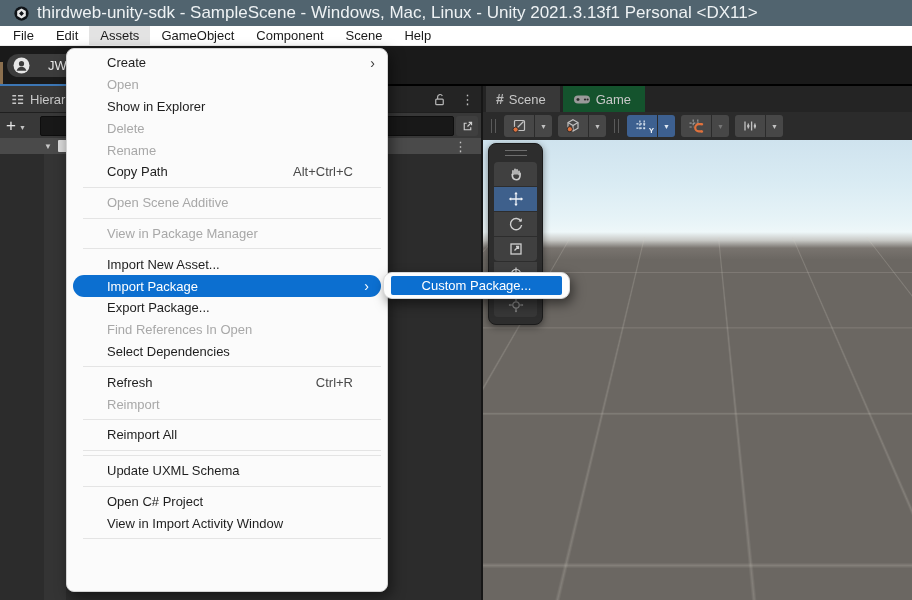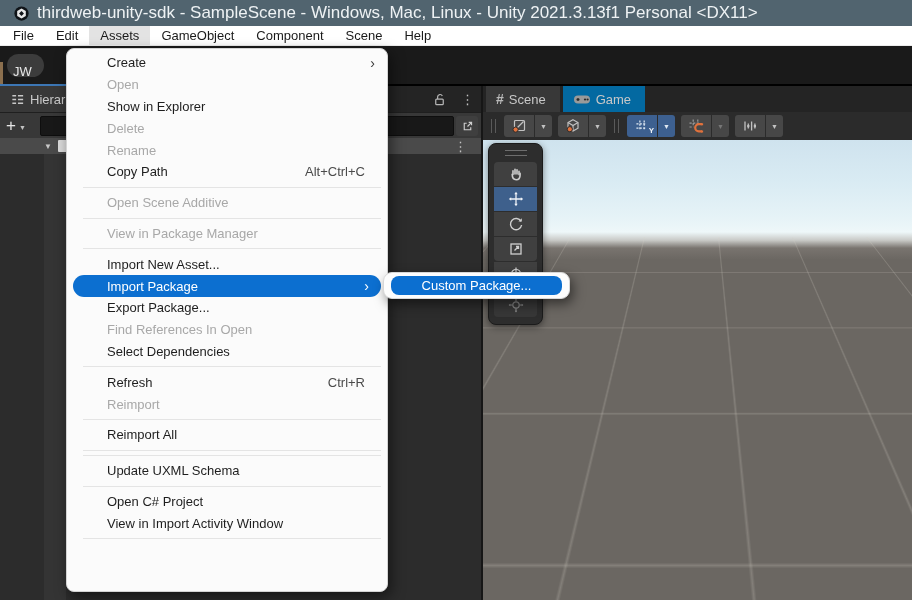--- a/index.html
+++ b/index.html
@@ -14,32 +14,32 @@
   .titlebar .appicon { width:15px; height:15px; margin:0 8px 0 14px; flex:0 0 auto; }
   
   .menubar { position:absolute; left:0; top:26px; width:912px; height:20px;
     background:#ffffff; border-bottom:1px solid #ececec; display:flex; align-items:stretch;
     font-size:13px; color:#1a1a1a; padding-left:2px; }
   .menubar .mbi { padding:0 11px; display:flex; align-items:center; cursor:default; }
   .menubar .mbi.active { background:#e3e3e3; }
   
   .unitybar { position:absolute; left:0; top:46px; width:912px; height:38px; background:#1a1a1a; }
   .acctpill { position:absolute; left:7px; top:8px; height:23px; padding:0 12px 0 6px;
-    background:#3c3c3c; border-radius:12px; display:flex; align-items:center; gap:10px;
-    color:#e8e8e8; font-size:13px;flex-direction:column; }
+    background:#3c3c3c; border-radius:12px; display:flex; align-items:center; gap:18px;
+    color:#e8e8e8; font-size:13px; }
   .accentline { position:absolute; left:0; top:84px; width:80px; height:2px; background:#3c76b4; }
   .edgestrip { position:absolute; left:0; top:62px; width:3px; height:42px; background:#8b6f4e; }
   
   .left-panel { position:absolute; left:0; top:86px; width:482px; height:514px; background:#2c2c2c; }
   .right-panel { position:absolute; left:482px; top:86px; width:430px; height:514px; background:#2b2b2b; }
   .vdivider { position:absolute; left:481px; top:86px; width:2px; height:514px; background:#161616; }
   .tabstrip { position:relative; height:26px; background:#242424; display:flex; align-items:stretch; }
   .tab { display:flex; align-items:center; gap:5px; padding:0 14px 0 10px; font-size:13px; color:#c8c8c8; }
   .tab.active { background:#383838; }
-  .tab.inactive { background:#0369a1; }
+  .tab.inactive { background:#14532d; }
   .hashglyph { font-size:14px; color:#b9b9b9; font-weight:bold; }
   .striptools { position:absolute; right:8px; top:0; height:26px; display:flex; align-items:center; gap:14px; }
   .kebab { color:#c2c2c2; font-size:13px; letter-spacing:0; line-height:1; cursor:default; }
   
   .htoolbar { position:relative; height:26px; background:#383838; border-top:1px solid #1f1f1f; }
   .addbtn { position:absolute; left:6px; top:0; height:26px; display:flex; align-items:center; gap:3px;
     color:#e6e6e6; font-size:17px; }
   .addbtn .dd { font-size:7px; color:#c2c2c2; padding-top:3px; }
   .hsearch { position:absolute; left:40px; top:3px; width:414px; height:20px; background:#181818;
     border:1px solid #0e0e0e; border-radius:2px; color:#cfcfcf; font-size:12px; padding:0 6px; }
@@ -85,31 +85,31 @@
   .toolbtn.last { border-radius:0 0 4px 4px; }
   .toolbtn.selected { background:#3e608c; }
   .toolbtn.custom { margin-top:7px; border-radius:4px; opacity:.55; }
   
   .assets-menu { position:absolute; left:66px; top:48px; width:322px; height:544px;
     background:#fbfbfb; border:1px solid #d4d4d4; border-radius:8px;
     box-shadow:3px 5px 14px rgba(0,0,0,.5); padding-top:3px; z-index:10; font-size:13px; }
   .mi { position:relative; height:21.8px; display:flex; align-items:center;
     padding-left:40px; padding-right:14px; color:#1e1e1e; cursor:default; }
   .mi .lbl { flex:1 1 auto; white-space:nowrap; overflow:hidden; }
-  .mi .sc { flex:0 0 auto; color:#4a4a4a; margin-right:8px; }
+  .mi .sc { flex:0 0 auto; color:#4a4a4a; margin-right:20px; }
   .mi .arr { position:absolute; right:12px; font-size:14px; color:#3a3a3a; line-height:1; }
   .mi.disabled, .mi.disabled .sc, .mi.disabled .arr { color:#a8a8a8; }
   .mi.hl { background:#0c6fd0; color:#fff; border-radius:11px; margin:0 6px; padding-left:34px; }
   .mi.hl .arr { color:#fff; }
   .msep { height:1px; background:#e4e4e4; margin:4px 6px 4px 16px; }
   
   .submenu { position:absolute; left:383px; top:272px; width:187px; height:27px;
     background:#fdfdfd; border:1px solid #d8d8d8; border-radius:9px;
     box-shadow:3px 5px 12px rgba(0,0,0,.5); padding:3px 7px; z-index:11; }
-  .submenu .smi { height:19px; background:#0c6fd0; border-radius:8px; color:#fff;
+  .submenu .smi { height:19px; background:#0c6fd0; border-radius:2px; color:#fff;
     font-size:13px; display:flex; align-items:center; justify-content:center; cursor:default; }
   svg { display:block; }
 </style>
 </head>
 <body>
 
 <div id="frame">
 
   <div class="titlebar">
     <svg class="appicon" viewBox="0 0 16 16">

